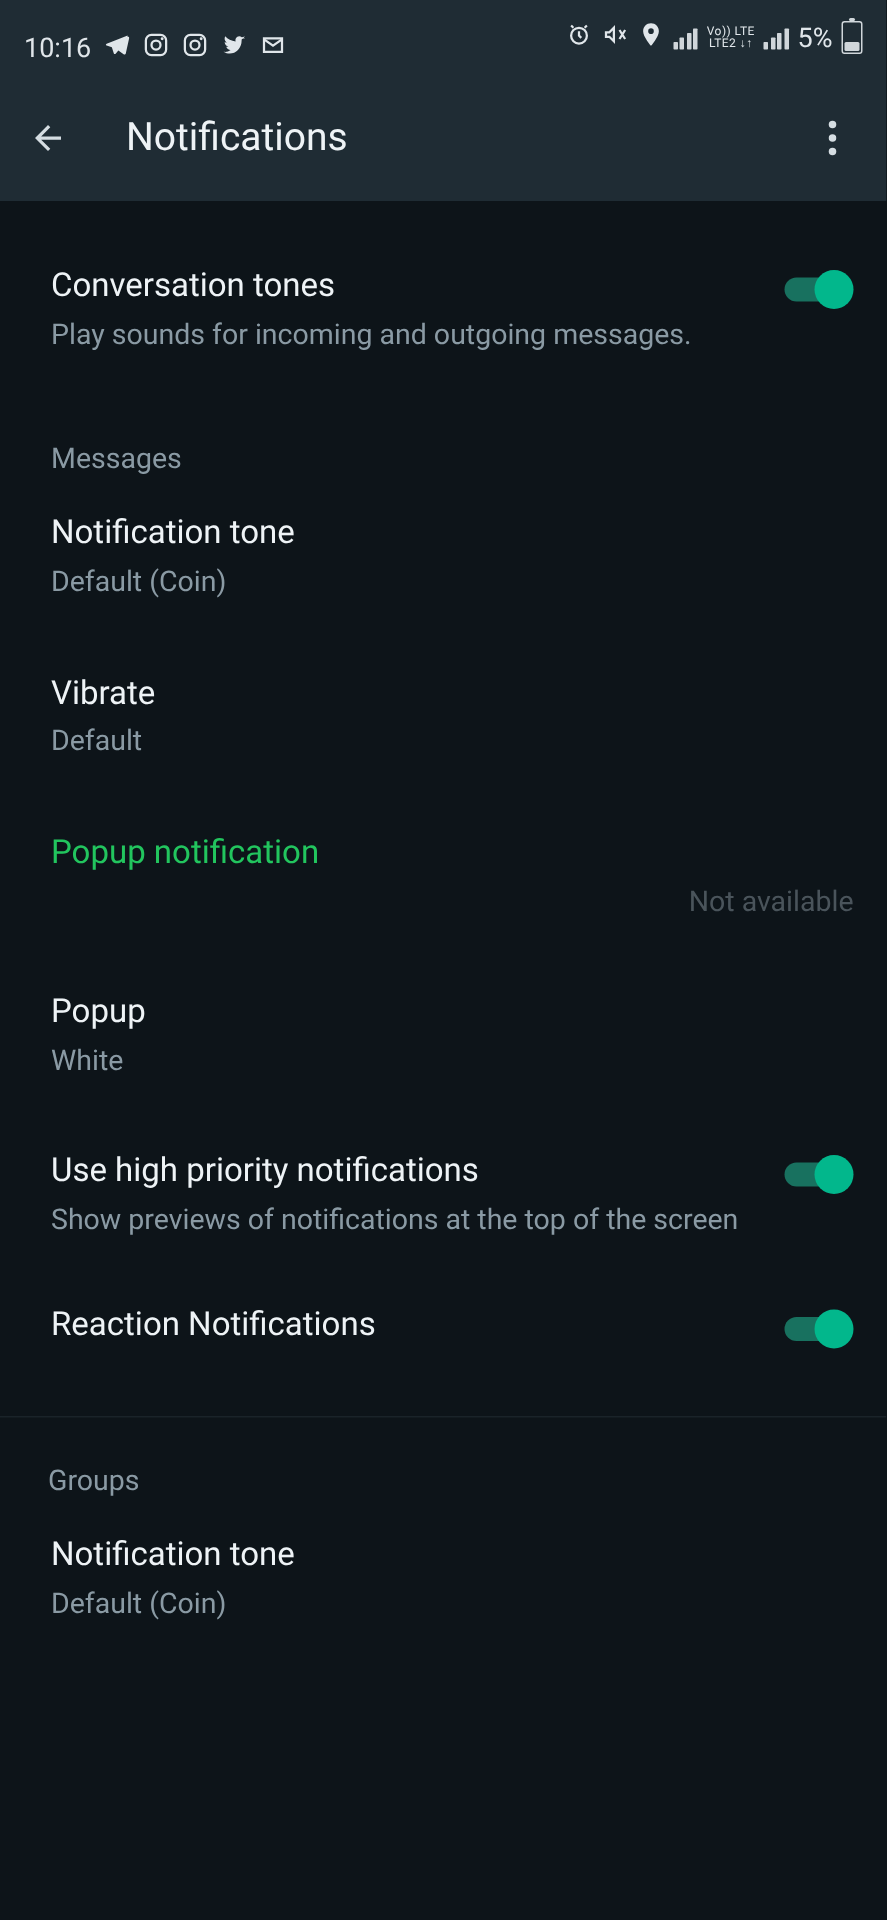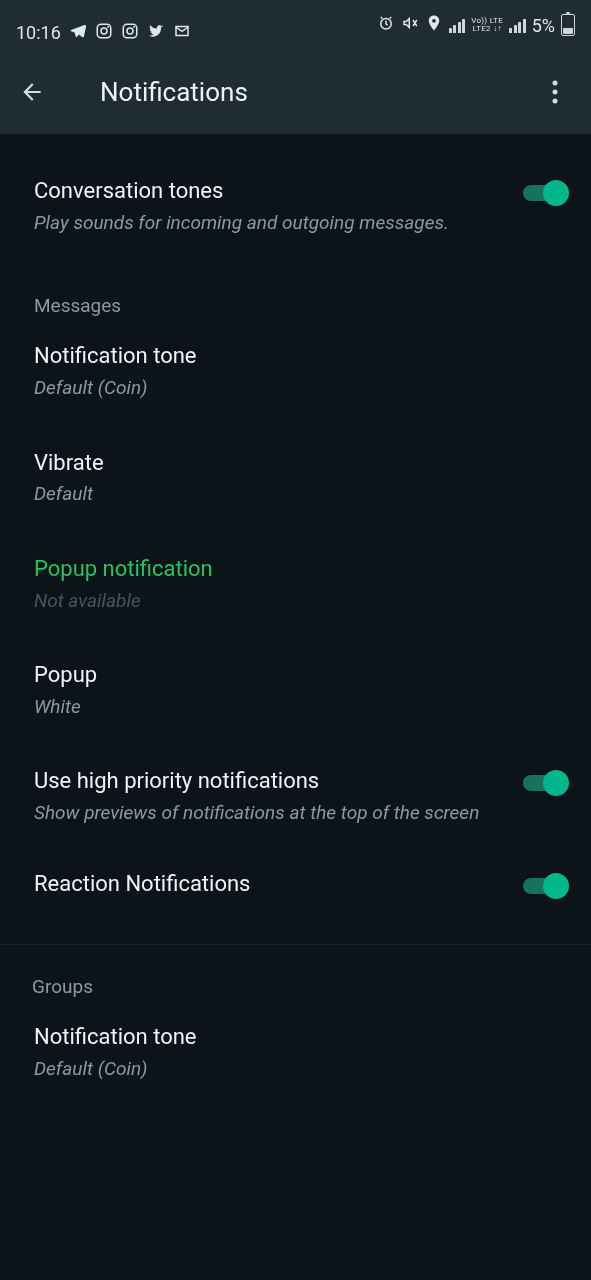--- a/index.html
+++ b/index.html
@@ -73,21 +73,21 @@
     background: #d0d6da;
     border-radius: 1px;
   }
   
   .app-bar {
     height: 84px;
     background: #1f2c34;
     display: flex;
     align-items: center;
     padding: 0 12px 0 8px;
-    gap: 44px;
+    gap: 28px;
   }
   .app-bar .back {
     width: 48px;
     height: 48px;
     display: flex;
     align-items: center;
     justify-content: center;
   }
   .app-bar .back svg {
     width: 26px;
@@ -128,27 +128,27 @@
   .setting-title {
     font-size: 22px;
     color: #eef3f6;
     line-height: 1.35;
     margin-bottom: 4px;
   }
   .setting-sub {
     font-size: 19px;
     color: #8a9aa4;
     line-height: 1.4;
-    font-style: italic;
   }
   .setting-item.disabled .setting-title {
     color: #22c55e;
   }
   .setting-item.disabled .setting-sub {
     color: #4a545b;
+    text-align: right;
   }
   .section-header {
     padding: 40px 22px 10px 34px;
     font-size: 19px;
     color: #8a9aa4;
   }
   .section-header.groups {
     padding-top: 30px;
     padding-left: 32px;
   }

